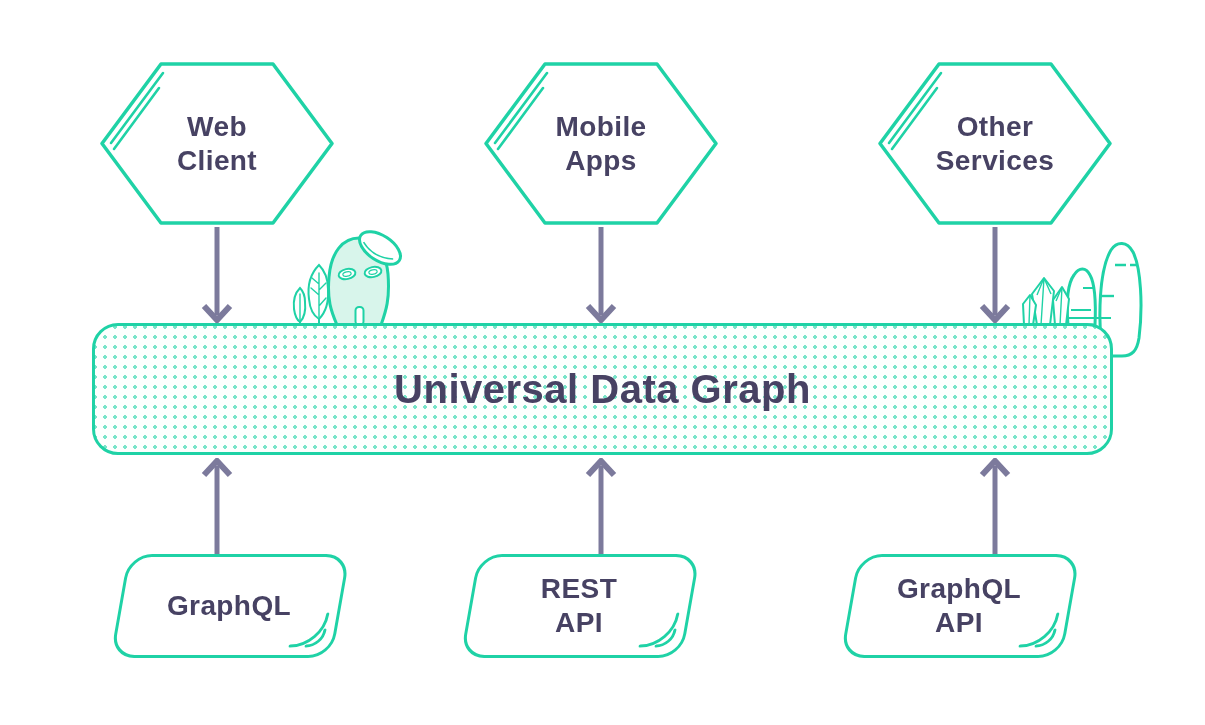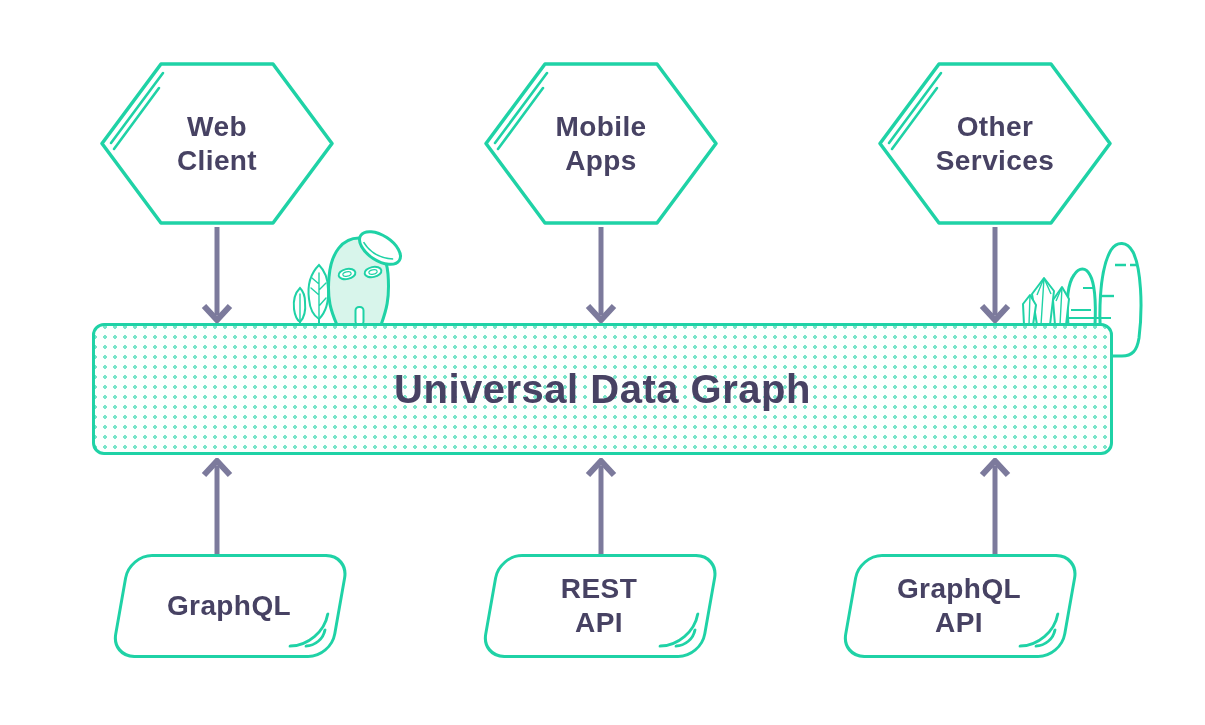--- a/index.html
+++ b/index.html
@@ -19,21 +19,21 @@
     position:absolute;inset:0;display:flex;align-items:center;justify-content:center;
     text-align:center;white-space:pre-line;color:var(--ink);
     font-size:28px;font-weight:600;line-height:1.2;letter-spacing:.4px;
   }
   
   .arrow{position:absolute;width:36px;height:96px;}
   .arrow.up{transform:rotate(180deg);}
   
   .bar{
     position:absolute;left:92px;top:323px;width:1021px;height:132px;
-    box-sizing:border-box;border:3px solid var(--teal);border-radius:12px;
+    box-sizing:border-box;border:3px solid var(--teal);border-radius:26px;
     background-color:#fcfffe;
     background-image:radial-gradient(circle, var(--dot) 1.6px, rgba(0,0,0,0) 1.8px);
     background-size:10px 10px;background-position:5px 6px;
     display:flex;align-items:center;justify-content:center;
     z-index:2;
   }
   .bar-title{
     color:var(--ink);font-size:40px;font-weight:700;letter-spacing:.5px;
   }
   
@@ -166,21 +166,21 @@
   <div class="pill" style="left:110px">
     <div class="pill-bg">
       <svg class="pill-accent" width="48" height="48" viewBox="0 0 48 48">
         <path d="M44 12 A 32 32 0 0 1 12 44" fill="none" stroke="var(--teal)" stroke-width="3" stroke-linecap="round"></path>
         <path d="M44 28 A 16 16 0 0 1 28 44" fill="none" stroke="var(--teal)" stroke-width="3" stroke-linecap="round"></path>
       </svg>
     </div>
     <div class="node-label">GraphQL</div>
   </div>
 
-  <div class="pill" style="left:480px">
+  <div class="pill" style="left:460px">
     <div class="pill-bg">
       <svg class="pill-accent" width="48" height="48" viewBox="0 0 48 48">
         <path d="M44 12 A 32 32 0 0 1 12 44" fill="none" stroke="var(--teal)" stroke-width="3" stroke-linecap="round"></path>
         <path d="M44 28 A 16 16 0 0 1 28 44" fill="none" stroke="var(--teal)" stroke-width="3" stroke-linecap="round"></path>
       </svg>
     </div>
     <div class="node-label">REST
 API</div>
   </div>
 

